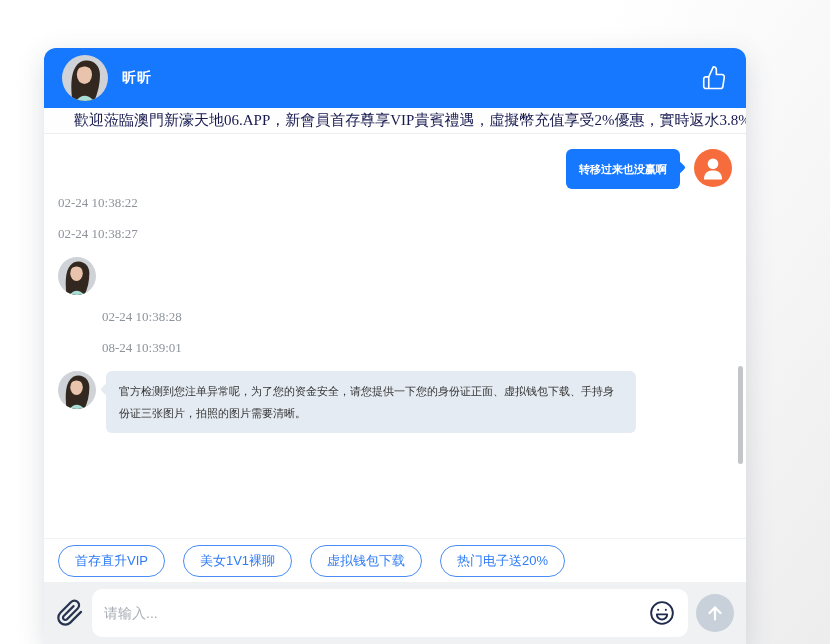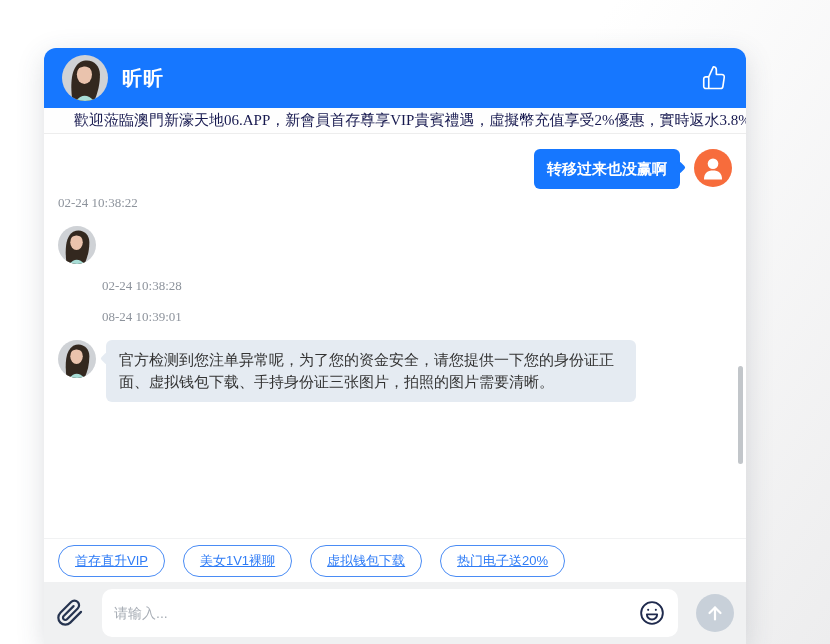--- a/index.html
+++ b/index.html
@@ -18,39 +18,39 @@
   
   .header {
     height:60px; background:#1677ff; display:flex; align-items:center;
     padding:0 18px; flex:0 0 auto;
   }
   .agent-avatar {
     width:46px; height:46px; border-radius:50%; overflow:hidden; flex:0 0 auto;
   }
   .agent-avatar svg { display:block; width:100%; height:100%; }
   .agent-name {
-    color:#fff; font-size:20px; font-weight:bold; margin-left:14px; letter-spacing:1px;
+    color:#fff; font-size:14px; font-weight:bold; margin-left:14px; letter-spacing:1px;
   }
   .like-btn { margin-left:auto; width:28px; height:28px; cursor:pointer; }
   .like-btn svg { display:block; }
   
   .marquee {
     height:26px; background:#fefefe; border-bottom:1px solid #ededed;
     font-family:"Liberation Serif", serif; font-size:15px; color:#17194f;
     line-height:25px; white-space:nowrap; overflow:hidden; padding-left:30px;
     flex:0 0 auto;
   }
   
   .chat {
     flex:1 1 auto; background:#fff; padding:15px 14px 0; position:relative; overflow:hidden;
   }
   .row { display:flex; align-items:flex-start; margin-bottom:4px; }
   .row.right { justify-content:flex-end; }
   .bubble {
-    max-width:530px; font-size:15px; line-height:22px; padding:9px 13px;
+    max-width:530px; font-size:11px; line-height:22px; padding:9px 13px;
     border-radius:6px; position:relative; word-break:break-all;
   }
   .bubble.blue { background:#1677ff; color:#fff; font-weight:bold; margin-right:14px; }
   .bubble.blue::after {
     content:""; position:absolute; right:-4px; top:14px; width:9px; height:9px;
     background:#1677ff; transform:rotate(45deg); border-radius:2px;
   }
   .bubble.gray { background:#e5ebf2; color:#333; margin-left:10px; }
   .bubble.gray::after {
     content:""; position:absolute; left:-4px; top:14px; width:9px; height:9px;
@@ -75,26 +75,26 @@
     background:#c2c6ca; border-radius:3px;
   }
   
   .quick {
     flex:0 0 44px; background:#fff; border-top:1px solid #f1f2f3;
     display:flex; align-items:center; gap:18px; padding:0 14px;
   }
   .quick button {
     background:#fff; border:1px solid #4a8cf5; color:#2f7cf6;
     border-radius:16px; padding:6px 16px; font-size:13px; cursor:pointer;
-    font-family:"Liberation Sans", sans-serif; white-space:nowrap;text-decoration:underline;
+    font-family:"Liberation Sans", sans-serif; white-space:nowrap;
   }
   
   .composer {
     flex:0 0 62px; background:#f0f1f2; display:flex; align-items:center;
-    padding:2px 12px; gap:18px;
+    padding:2px 12px; gap:8px;
   }
   .clip-btn { width:28px; height:28px; flex:0 0 auto; cursor:pointer; }
   .input-wrap {
     flex:1 1 auto; height:48px; background:#fff; border-radius:10px;
     display:flex; align-items:center; padding:0 12px;
   }
   .input-wrap input {
     flex:1 1 auto; border:none; outline:none; font-size:14px; color:#333;
     font-family:"Liberation Sans", sans-serif; background:transparent;
   }
@@ -149,20 +149,21 @@
     <div class="row right">
       <div class="bubble blue">转移过来也没赢啊</div>
       <div class="user-avatar">
         <svg viewBox="0 0 40 40">
             <use href="#person"></use>
           </svg>
       </div>
     </div>
     <div class="time t-right">02-24 10:38:22</div>
 
+    <div class="time t-right">02-24 10:38:27</div>
 
     <div class="row">
       <div class="small-agent-avatar">
         <svg viewBox="0 0 40 40">
             <use href="#portrait"></use>
           </svg>
       </div>
     </div>
     <div class="time t-left">02-24 10:38:28</div>
 

